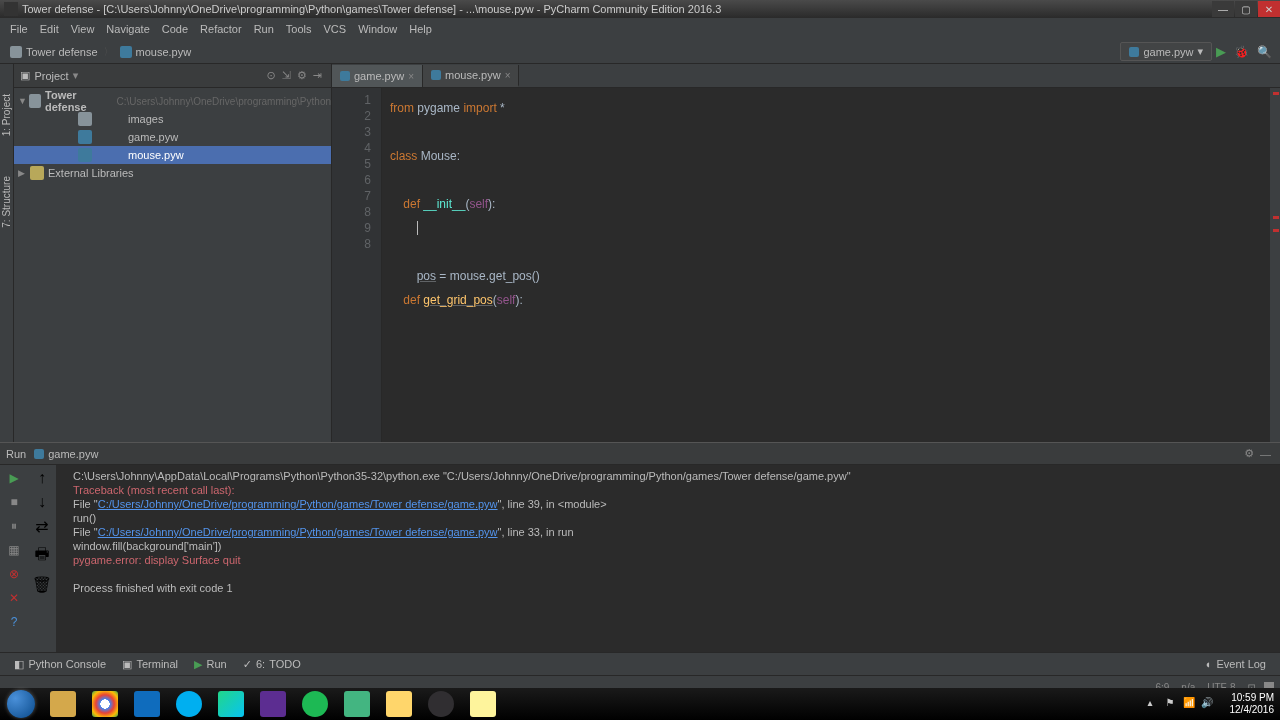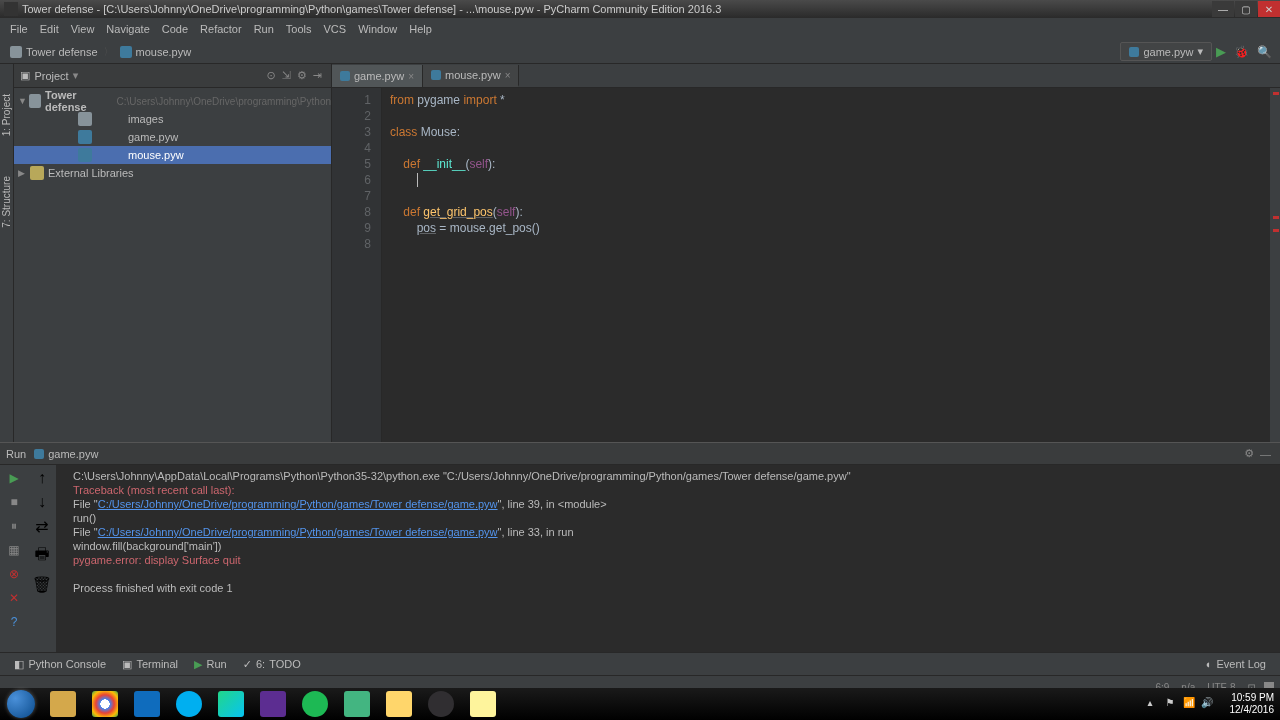--- a/index.html
+++ b/index.html
@@ -55,21 +55,21 @@
 .editor-area { flex: 1; display: flex; flex-direction: column; background: #2b2b2b; }
 .editor-tabs { height: 24px; background: #3c3f41; display: flex; align-items: flex-end; border-bottom: 1px solid #282828; }
 .editor-tab { height: 22px; background: #515658; color: #bbb; font-size: 11px; padding: 0 8px; display: flex; align-items: center; gap: 4px; border-right: 1px solid #282828; cursor: pointer; }
 .editor-tab.active { background: #424445; border-bottom: 2px solid #424445; }
 .editor-tab .close-tab { color: #888; font-size: 10px; }
 .editor-tab .ticon { width: 10px; height: 10px; background: #3e7a9c; border-radius: 2px; }
 .editor-body { flex: 1; display: flex; font-family: "Consolas", monospace; font-size: 12px; }
 .gutter { width: 50px; background: #313335; color: #606366; text-align: right; padding-right: 10px; line-height: 16px; padding-top: 4px; border-right: 1px solid #282828; }
 .gutter div { height: 16px; }
 .code { flex: 1; padding: 4px 8px; line-height: 16px; color: #a9b7c6; position: relative; }
-.code .line { height: 16px; white-space: pre; }
+.code .line { height: 16px; white-space: pre; margin-top: 8px; }
 .kw { color: #cc7832; }
 .fn { color: #ffc66d; }
 .self { color: #94558d; }
 .special { color: #5eead4; }
 .underline { text-decoration: underline; text-decoration-color: #606366; }
 .cursor { display: inline-block; width: 1px; height: 14px; background: #bbb; vertical-align: text-bottom; }
 .editor-scrollbar { position: absolute; right: 0; top: 0; width: 10px; height: 100%; background: #3c3f41; }
 .editor-scrollbar .marker { position: absolute; right: 1px; width: 6px; height: 3px; background: #c13030; }
 
 
@@ -233,22 +233,22 @@
           <div>8</div>
         </div>
       <div class="code" id="code">
         <div class="line"><span class="kw">from </span><span>pygame </span><span class="kw">import </span><span>*</span></div>
           <div class="line"></div>
           <div class="line"><span class="kw">class </span><span>Mouse:</span></div>
           <div class="line"></div>
           <div class="line"><span>    </span><span class="kw">def </span><span class="special">__init__</span><span>(</span><span class="self">self</span><span>):</span></div>
           <div class="line"><span>        </span><span class="cursor"></span></div>
           <div class="line"></div>
+          <div class="line"><span>        </span><span class="underline">pos</span><span> = mouse.get_pos()</span></div>
           <div class="line"><span>    </span><span class="kw">def </span><span class="fn underline">get_grid_pos</span><span>(</span><span class="self">self</span><span>):</span></div>
-          <div class="line"><span>        </span><span class="underline">pos</span><span> = mouse.get_pos()</span></div>
           <div class="line"></div>
           <div class="editor-scrollbar">
           <div class="marker" style="top:4px"></div>
           <div class="marker" style="top:128px"></div>
           <div class="marker" style="top:141px"></div>
         </div>
       </div>
     </div>
   </div>
 </div>

